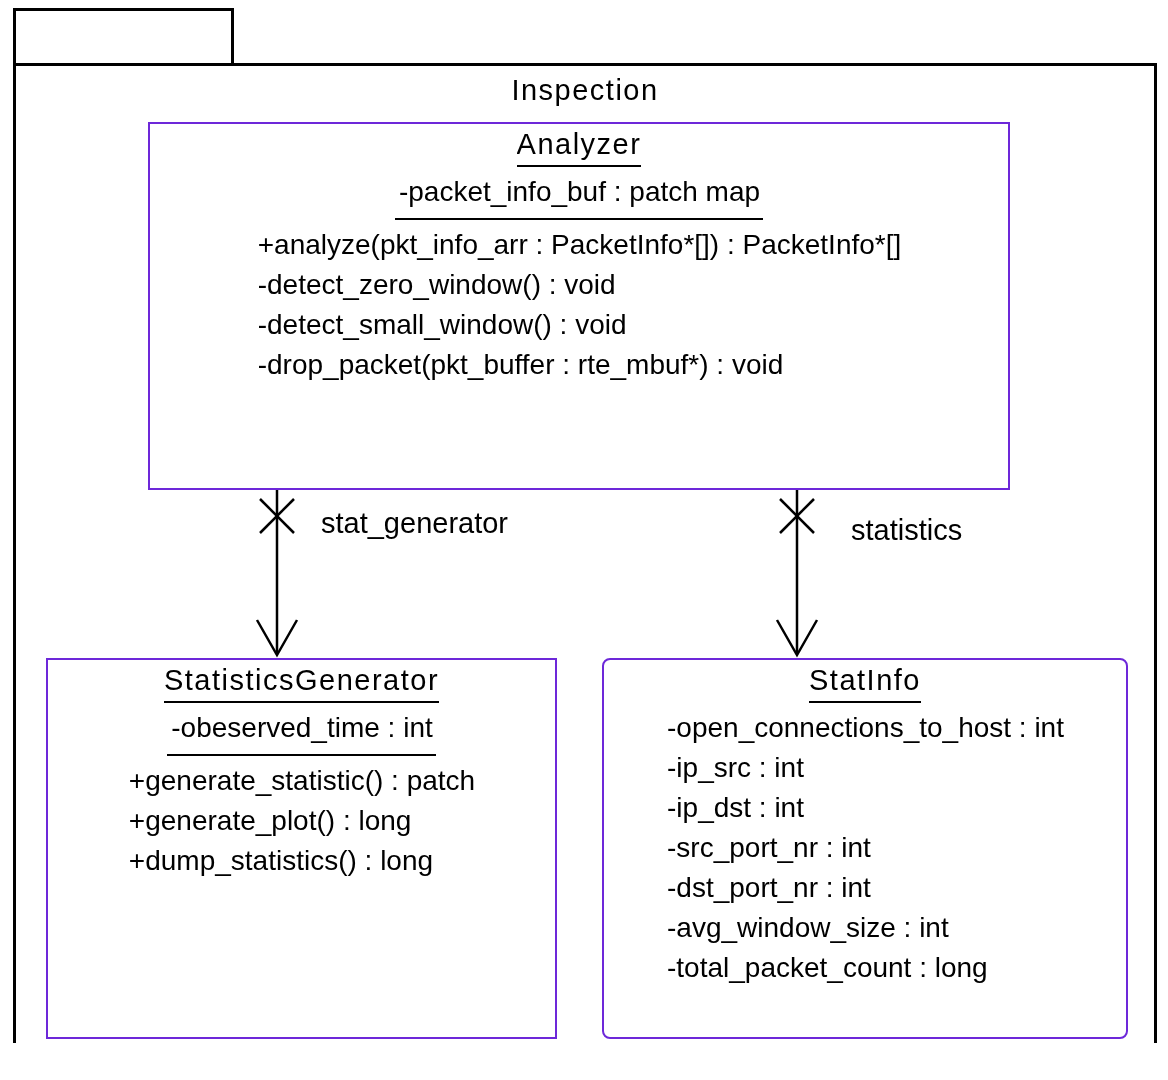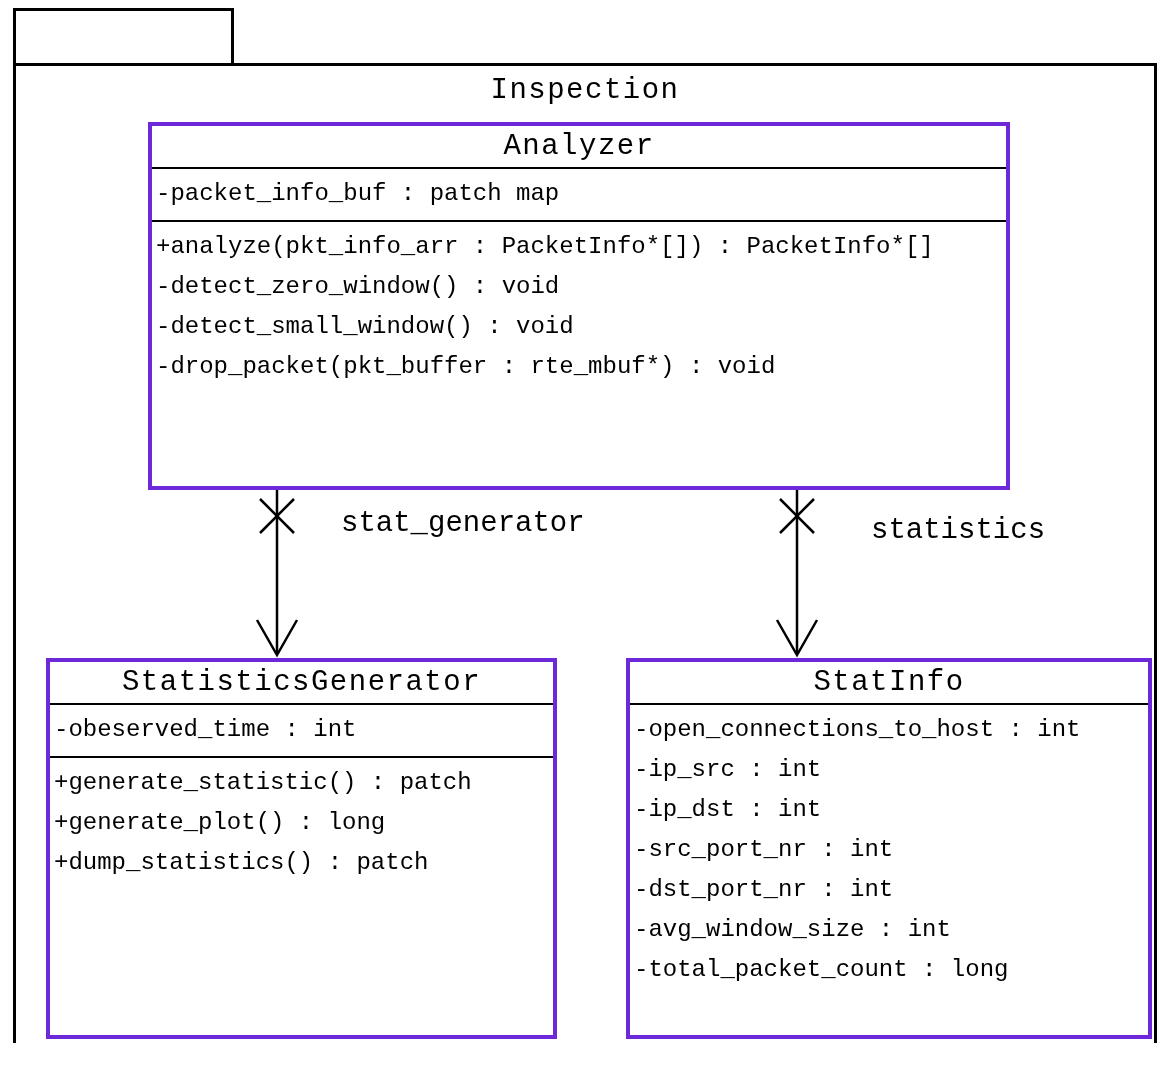--- a/index.html
+++ b/index.html
@@ -8,21 +8,20 @@
     background: #ffffff;
     font-family: "Liberation Sans", sans-serif;
     color: #000000;
   }
   .canvas {
     position: relative;
     width: 1168px;
     height: 1043px;
     background: #ffffff;
     overflow: hidden;
-    font-family: Liberation Mono, monospace;
   }
 
   
   .package-tab {
     position: absolute;
     left: 13px; top: 8px;
     width: 221px; height: 55px;
     border: 3px solid #000;
     border-bottom: none;
     background: #ffffff;
@@ -42,67 +41,67 @@
     width: 1144px;
     text-align: center;
     font-size: 29px;
     letter-spacing: 1.5px;
     white-space: nowrap;
   }
 
   
   .class-box {
     position: absolute;
-    border: 4px solid #6d28d9;
+    border: 2px solid #6d28d9;
     background: #ffffff;
     box-sizing: border-box;
     display: flex;
     flex-direction: column;
+    align-items: center;
   }
   .class-title {
     height: 41px;
     line-height: 41px;
     text-align: center;
     font-size: 29px;
     letter-spacing: 1.5px;
     border-bottom: 2px solid #000;
     white-space: nowrap;
     overflow: hidden;
   }
   .compartment {
     padding: 5px 3px 6px 4px;
     box-sizing: border-box;
   }
   .compartment.with-separator {
     border-bottom: 2px solid #000;
   }
   .compartment.grow { flex: 1 1 auto; }
   .member-row {
-    font-size: 24px;
+    font-size: 28px;
     line-height: 40px;
     white-space: nowrap;
     overflow: hidden;
   }
 
   #cls-analyzer   { left: 148px; top: 122px; width: 862px; height: 368px; }
   #cls-statsgen   { left: 46px;  top: 658px; width: 511px; height: 381px; }
-  #cls-statinfo   { left: 626px; top: 658px; width: 526px; height: 381px; }
+  #cls-statinfo   { left: 602px; top: 658px; width: 526px; height: 381px; border-radius: 8px; }
 
   
   .connectors {
     position: absolute;
     left: 0; top: 0;
     width: 1168px; height: 1080px;
     pointer-events: none;
   }
   .assoc-label {
     position: absolute;
     font-size: 29px;
     white-space: nowrap;
-    margin-left: 20px;
   }
   #lbl-stat-generator { left: 321px; top: 507px; }
   #lbl-statistics     { left: 851px; top: 514px; }
 </style>
 </head>
 <body>
 
 <div class="canvas">
 
   <div class="package-tab"></div>
@@ -143,21 +142,21 @@
   </div>
 
   <div class="class-box" id="cls-statsgen">
     <div class="class-title">StatisticsGenerator</div>
     <div class="compartment with-separator">
         <div class="member-row">-obeserved_time : int</div>
       </div>
     <div class="compartment grow">
         <div class="member-row">+generate_statistic() : patch</div>
         <div class="member-row">+generate_plot() : long</div>
-        <div class="member-row">+dump_statistics() : patch</div>
+        <div class="member-row">+dump_statistics() : long</div>
       </div>
   </div>
 
   <div class="class-box" id="cls-statinfo">
     <div class="class-title">StatInfo</div>
     <div class="compartment grow">
         <div class="member-row">-open_connections_to_host : int</div>
         <div class="member-row">-ip_src : int</div>
         <div class="member-row">-ip_dst : int</div>
         <div class="member-row">-src_port_nr : int</div>

